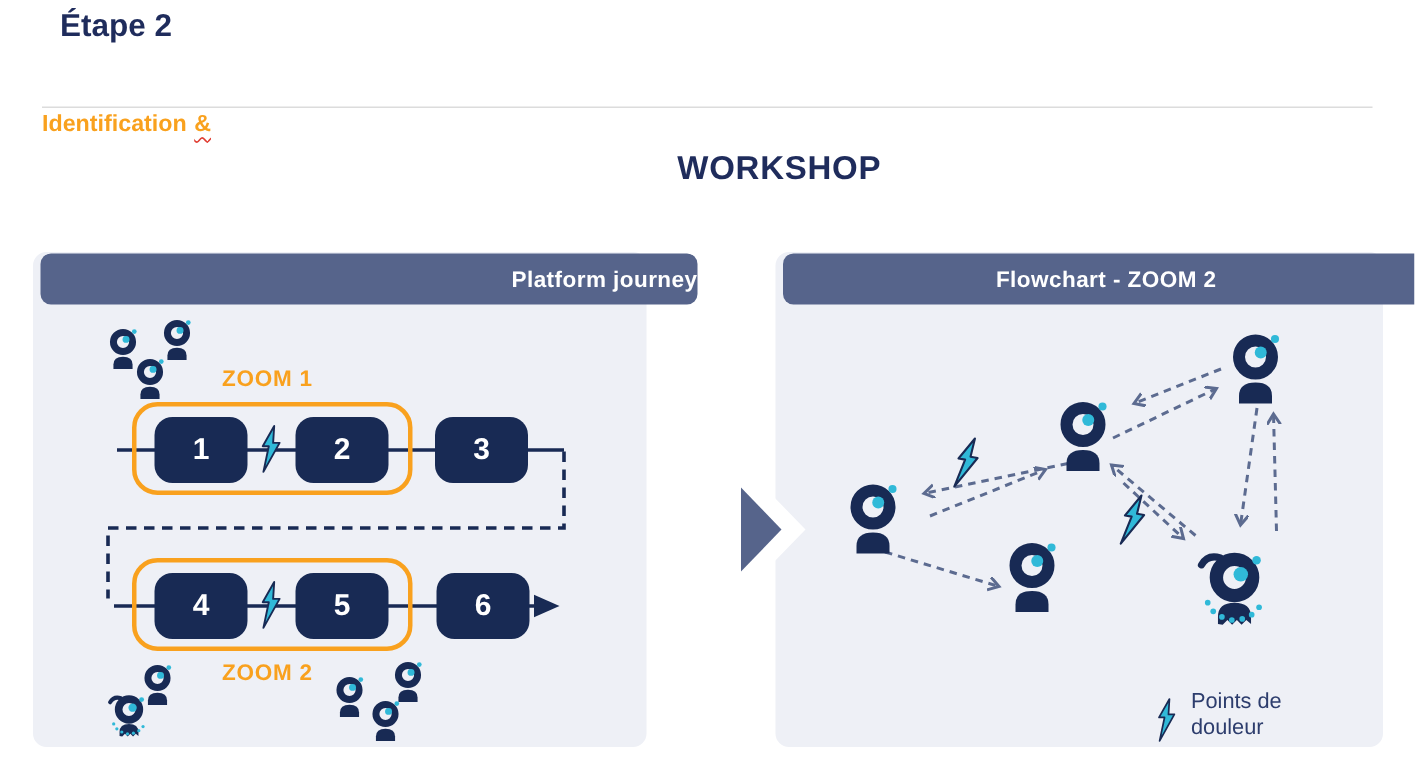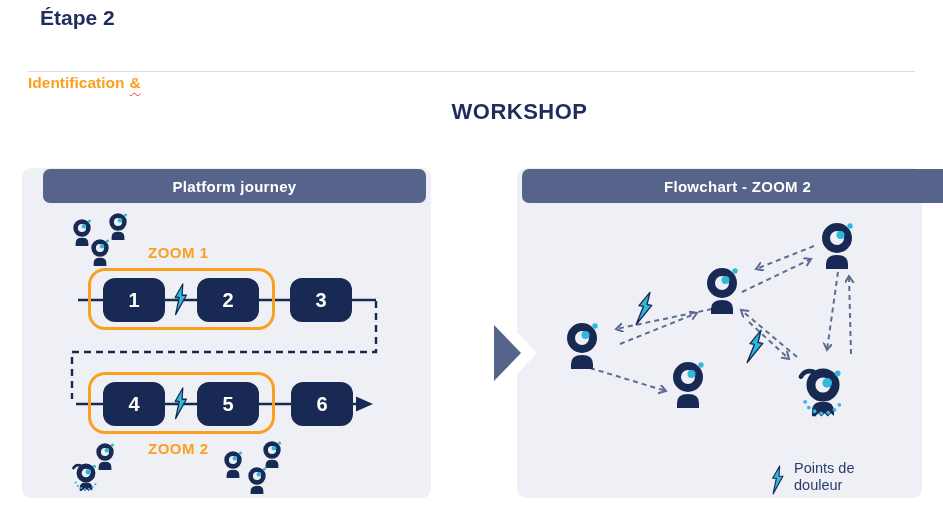--- a/index.html
+++ b/index.html
@@ -24,21 +24,21 @@
   .divider{position:absolute;left:28px;top:71px;width:887px;height:1px;background:var(--divider);}
   .workshop{position:absolute;left:0;top:99px;width:943px;text-align:center;font-size:22px;
             font-weight:bold;color:var(--title-navy);letter-spacing:.5px;margin-left:48px;}
 
   .panel-body{position:absolute;top:168px;height:330px;background:var(--panel-bg);border-radius:9px;}
   .panel-body.left{left:22px;width:409px;}
   .panel-body.right{left:517px;width:405px;}
   .panel-header{position:absolute;top:169px;height:34px;background:var(--slate);border-radius:7px;
                 color:#fff;font-size:15px;font-weight:bold;display:flex;align-items:center;
                 justify-content:center;letter-spacing:.3px;}
-  .panel-header.left{left:43px;width:383px;}
+  .panel-header.left{left:27px;width:438px;justify-content:flex-end;}
   .panel-header.right{left:522px;width:431px;}
 
   .overlay{position:absolute;left:0;top:0;width:943px;height:518px;pointer-events:none;}
 
   .step{position:absolute;width:62px;height:44px;background:var(--navy);border-radius:12px;color:#fff;
         font-size:20px;font-weight:bold;display:flex;align-items:center;justify-content:center;}
   .zoombox{position:absolute;width:187px;height:62px;border:3px solid var(--orange);
            border-radius:17px;box-sizing:border-box;}
   .zoomlabel{position:absolute;font-size:15px;font-weight:bold;color:var(--orange);letter-spacing:.5px;text-align:center;}
 

